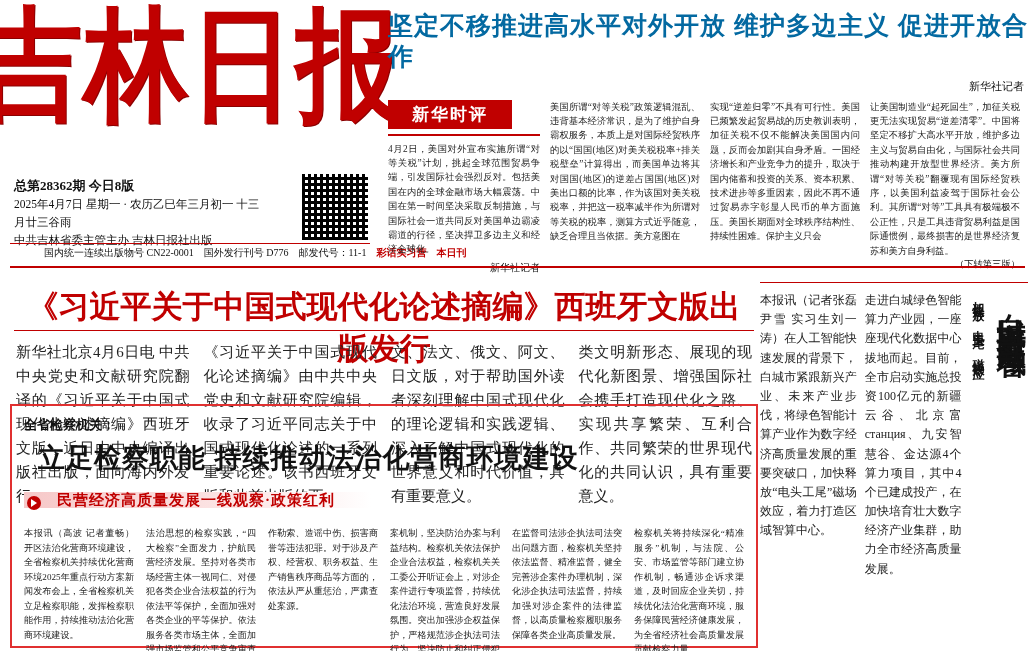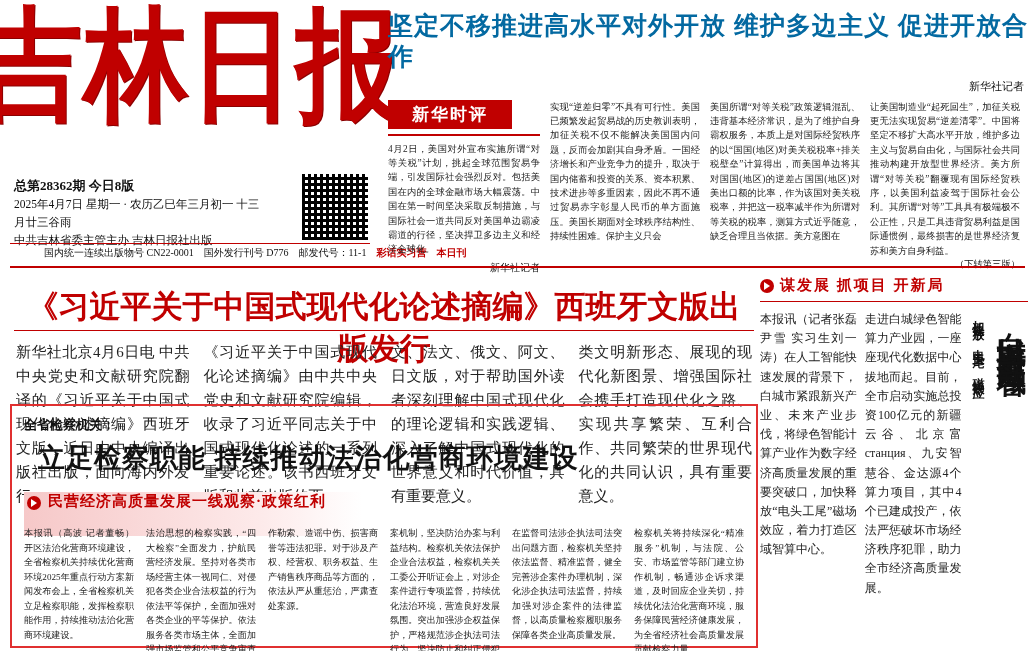--- a/index.html
+++ b/index.html
@@ -48,22 +48,22 @@
       font-family:"Liberation Sans",sans-serif;}
   .sec-rule{position:absolute;left:14px;top:330px;width:740px;height:1px;background:#c00000;}
   .sec-cols{position:absolute;left:16px;top:340px;width:736px;display:flex;gap:14px;}
   .sec-col{width:176px;font-size:15px;line-height:1.6;text-align:justify;color:#222;}
 
   
   .framed{position:absolute;left:10px;top:404px;width:744px;height:240px;border:2px solid #e03030;}
   .fr-sub{position:absolute;left:12px;top:10px;font-size:13px;font-weight:bold;}
   .fr-title{position:absolute;left:26px;top:34px;font-size:27px;font-weight:bold;letter-spacing:1px;
       font-family:"Liberation Sans",sans-serif;}
-  .fr-banner{position:absolute;left:12px;top:86px;width:338px;height:44px;
-      background:linear-gradient(90deg,#f6c8c8 0%,#fdeaea 70%,#fff 100%);display:flex;}
+  .fr-banner{position:absolute;left:12px;top:86px;width:338px;height:16px;
+      background:linear-gradient(90deg,#f6c8c8 0%,#fdeaea 70%,#fff 100%);display:flex;align-items:center;padding-left:9px;}
   .fr-banner .tx{color:#c00000;font-weight:bold;font-size:15px;margin-left:24px;letter-spacing:1px;}
   .fr-ico{position:absolute;left:3px;top:4px;width:18px;height:18px;}
   .fr-cols{position:absolute;left:12px;top:120px;width:720px;display:flex;gap:12px;}
   .fr-col{width:110px;font-size:9.1px;line-height:1.6;text-align:justify;color:#222;}
 
   
   .rcol{position:absolute;left:760px;top:276px;width:268px;height:372px;}
   .rc-head{display:flex;align-items:center;gap:6px;}
   .rc-head .lab{color:#c00000;font-weight:bold;font-size:15px;letter-spacing:2px;}
   .rc-rule{width:268px;height:1px;background:#c00000;margin-top:6px;}
@@ -106,22 +106,22 @@
   <div class="top-right">
     <div class="main-headline">坚定不移推进高水平对外开放  维护多边主义  促进开放合作</div>
     <div class="byline">新华社记者</div>
     <div class="tr-cols">
       <div class="comment-box">
         <div class="comment-badge">新华时评</div>
         <div class="comment-rule"></div>
         <div class="col-txt">4月2日，美国对外宣布实施所谓“对等关税”计划，挑起全球范围贸易争端，引发国际社会强烈反对。包括美国在内的全球金融市场大幅震荡。中国在第一时间坚决采取反制措施，与国际社会一道共同反对美国单边霸凌霸道的行径，坚决捍卫多边主义和经济全球化。</div>
         <div class="sig">新华社记者</div>
       </div>
+      <div class="col-txt" style="width:150px">美国所谓“对等关税”政策逻辑混乱、违背基本经济常识，是为了维护自身霸权服务，本质上是对国际经贸秩序的以“国国(地区)对美关税税率+排关税壁垒”计算得出，而美国单边将其对国国(地区)的逆差占国国(地区)对美出口额的比率，作为该国对美关税税率，并把这一税率减半作为所谓对等关税的税率，测算方式近乎随意，缺乏合理且当依据。美方意图在</div>
       <div class="col-txt" style="width:150px">实现“逆差归零”不具有可行性。美国已频繁发起贸易战的历史教训表明，加征关税不仅不能解决美国国内问题，反而会加剧其自身矛盾。一国经济增长和产业竞争力的提升，取决于国内储蓄和投资的关系、资本积累、技术进步等多重因素，因此不再不通过贸易赤字彰显人民币的单方面施压。美国长期面对全球秩序结构性、持续性困难。保护主义只会</div>
-      <div class="col-txt" style="width:150px">美国所谓“对等关税”政策逻辑混乱、违背基本经济常识，是为了维护自身霸权服务，本质上是对国际经贸秩序的以“国国(地区)对美关税税率+排关税壁垒”计算得出，而美国单边将其对国国(地区)的逆差占国国(地区)对美出口额的比率，作为该国对美关税税率，并把这一税率减半作为所谓对等关税的税率，测算方式近乎随意，缺乏合理且当依据。美方意图在</div>
       <div style="width:150px">
         <div class="col-txt">让美国制造业“起死回生”，加征关税更无法实现贸易“逆差清零”。中国将坚定不移扩大高水平开放，维护多边主义与贸易自由化，与国际社会共同推动构建开放型世界经济。美方所谓“对等关税”翻覆现有国际经贸秩序，以美国利益凌驾于国际社会公利。其所谓“对等”工具具有极端极不公正性，只是工具违背贸易利益是国际通惯例，最终损害的是世界经济复苏和美方自身利益。</div>
         <div class="cont">（下转第三版）</div>
       </div>
     </div>
   </div>
 
   <div class="sep"></div>
 
   <div class="sec-head">
@@ -148,28 +148,24 @@
       <div class="fr-col">本报讯（高波  记者董畅）开区法治化营商环境建设，全省检察机关持续优化营商环境2025年重点行动方案新闻发布会上，全省检察机关立足检察职能，发挥检察职能作用，持续推动法治化营商环境建设。</div>
       <div class="fr-col">法治思想的检察实践，“四大检察”全面发力，护航民营经济发展。坚持对各类市场经营主体一视同仁、对侵犯各类企业合法权益的行为依法平等保护，全面加强对各类企业的平等保护。依法服务各类市场主体，全面加强市场监管和公平竞争审查机制，依法严厉打击侵害企业合法权益的违法犯罪。依法严惩破坏市场经济秩序犯罪，依法保护企业家合法权益。</div>
       <div class="fr-col">作勒索、造谣中伤、损害商誉等违法犯罪。对于涉及产权、经营权、职务权益、生产销售秩序商品等方面的，依法从严从重惩治，严肃查处案源。</div>
       <div class="fr-col">案机制，坚决防治办案与利益结构。检察机关依法保护企业合法权益，检察机关关工委公开听证会上，对涉企案件进行专项监督，持续优化法治环境，营造良好发展氛围。突出加强涉企权益保护，严格规范涉企执法司法行为，坚决防止和纠正侵犯民营企业产权和企业家合法权益行为。</div>
       <div class="fr-col">在监督司法涉企执法司法突出问题方面，检察机关坚持依法监督、精准监督，健全完善涉企案件办理机制，深化涉企执法司法监督，持续加强对涉企案件的法律监督，以高质量检察履职服务保障各类企业高质量发展。</div>
       <div class="fr-col">检察机关将持续深化“精准服务”机制，与法院、公安、市场监管等部门建立协作机制，畅通涉企诉求渠道，及时回应企业关切，持续优化法治化营商环境，服务保障民营经济健康发展，为全省经济社会高质量发展贡献检察力量。</div>
     </div>
   </div>
 
   <div class="rcol">
-    <div class="rc-head">
-      <span class="dot"></span>
-      <span class="lab">谋发展  抓项目  开新局</span>
-    </div>
     <div class="rc-rule"></div>
     <div class="rc-body">
       <div class="rc-text">本报讯（记者张磊  尹雪  实习生刘一涛）在人工智能快速发展的背景下，白城市紧跟新兴产业、未来产业步伐，将绿色智能计算产业作为数字经济高质量发展的重要突破口，加快释放“电头工尾”磁场效应，着力打造区域智算中心。</div>
-      <div class="rc-text">走进白城绿色智能算力产业园，一座座现代化数据中心拔地而起。目前，全市启动实施总投资100亿元的新疆云谷、北京富станция、九安智慧谷、金达源4个算力项目，其中4个已建成投产，依法严惩破坏市场经济秩序犯罪，助力全市经济高质量发展。</div>
+      <div class="rc-text">走进白城绿色智能算力产业园，一座座现代化数据中心拔地而起。目前，全市启动实施总投资100亿元的新疆云谷、北京富станция、九安智慧谷、金达源4个算力项目，其中4个已建成投产，在加快培育壮大数字经济产业集群，助力全市经济高质量发展。</div>
       <div style="width:18px;display:flex;align-items:flex-start;">
         <div class="rc-vert">加快释放“电头工尾”磁场效应</div>
       </div>
       <div style="width:36px;display:flex;align-items:flex-start;">
         <div class="rc-title">白城市着力打造区域智</div>
       </div>
     </div>
   </div>
 
 </div>

